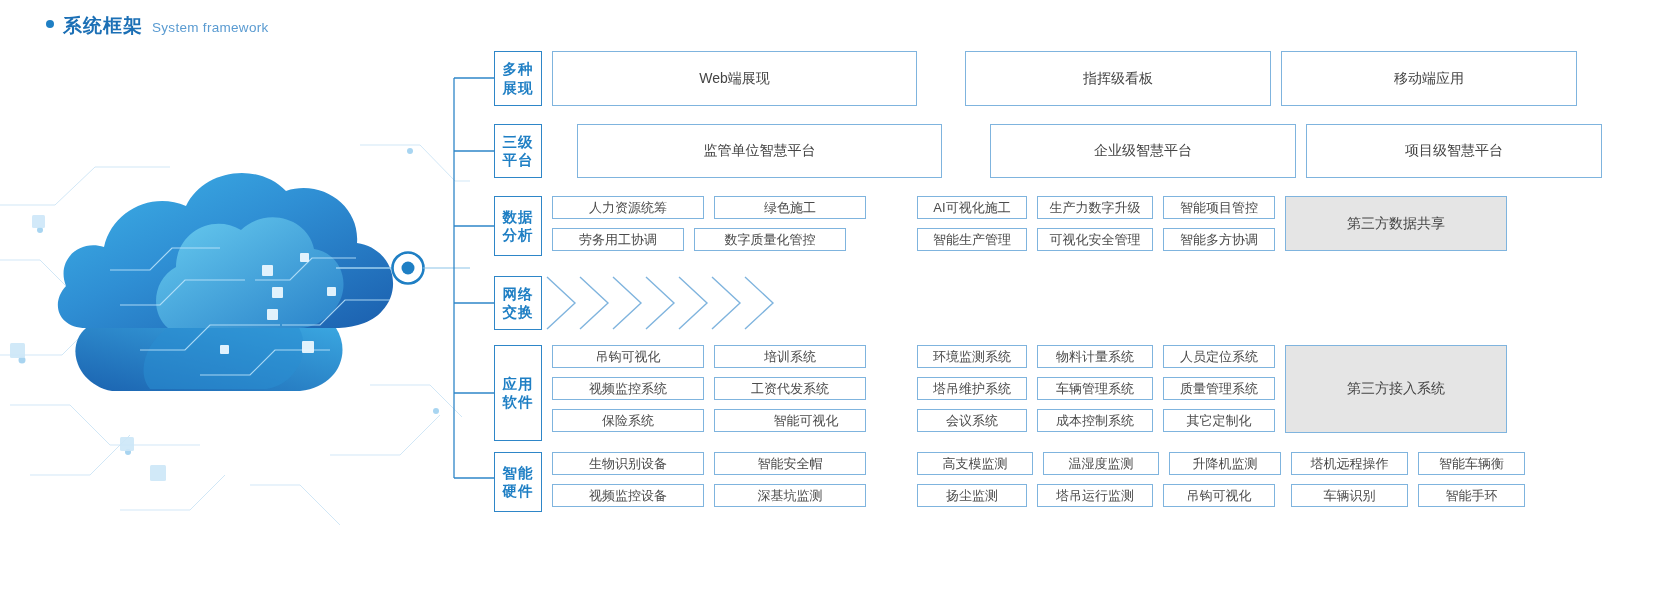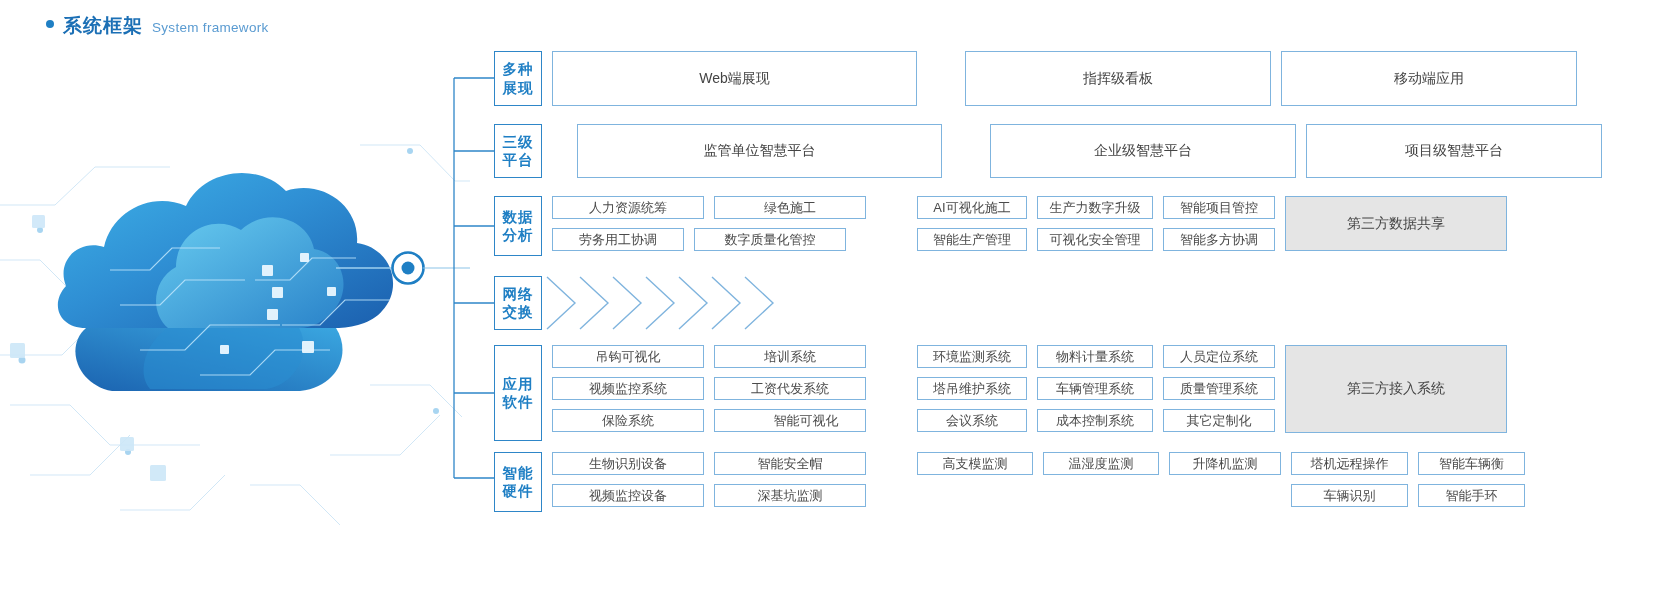--- a/index.html
+++ b/index.html
@@ -359,20 +359,25 @@
       </div>
 
       <div style="width:51px;"></div>
 
       <div class="grid-group">
         <div class="grid-line">
           <div class="chip" style="width:116px;">高支模监测</div>
           <div class="chip" style="width:116px;">温湿度监测</div>
           <div class="chip" style="width:112px;">升降机监测</div>
         </div>
+        <div class="grid-line">
+          <div class="chip" style="width:110px;">扬尘监测</div>
+          <div class="chip" style="width:116px;">塔吊运行监测</div>
+          <div class="chip" style="width:112px;">吊钩可视化</div>
+        </div>
       </div>
 
       <div style="width:10px;"></div>
 
       <div class="grid-group">
         <div class="grid-line">
           <div class="chip" style="width:117px;">塔机远程操作</div>
           <div class="chip" style="width:107px;">智能车辆衡</div>
         </div>
         <div class="grid-line">

